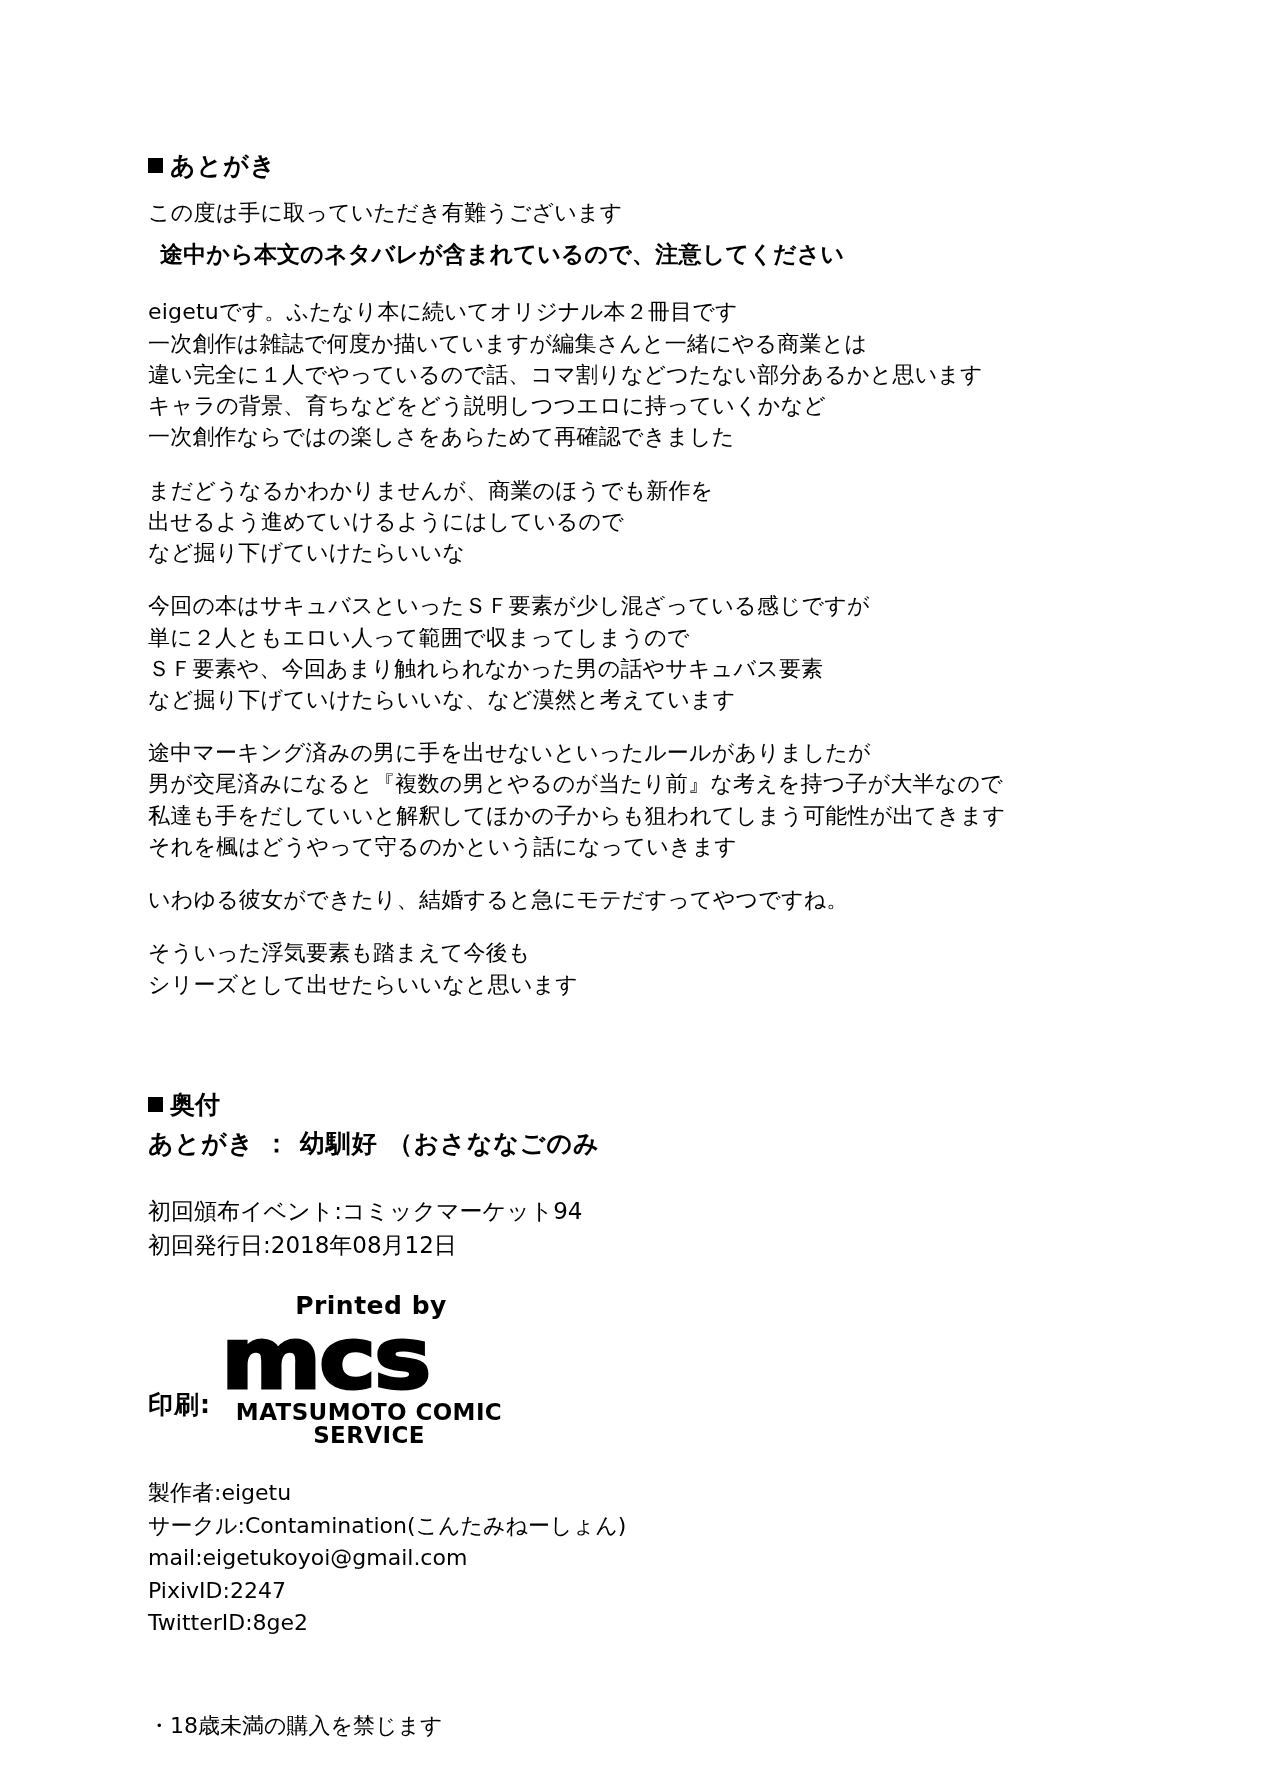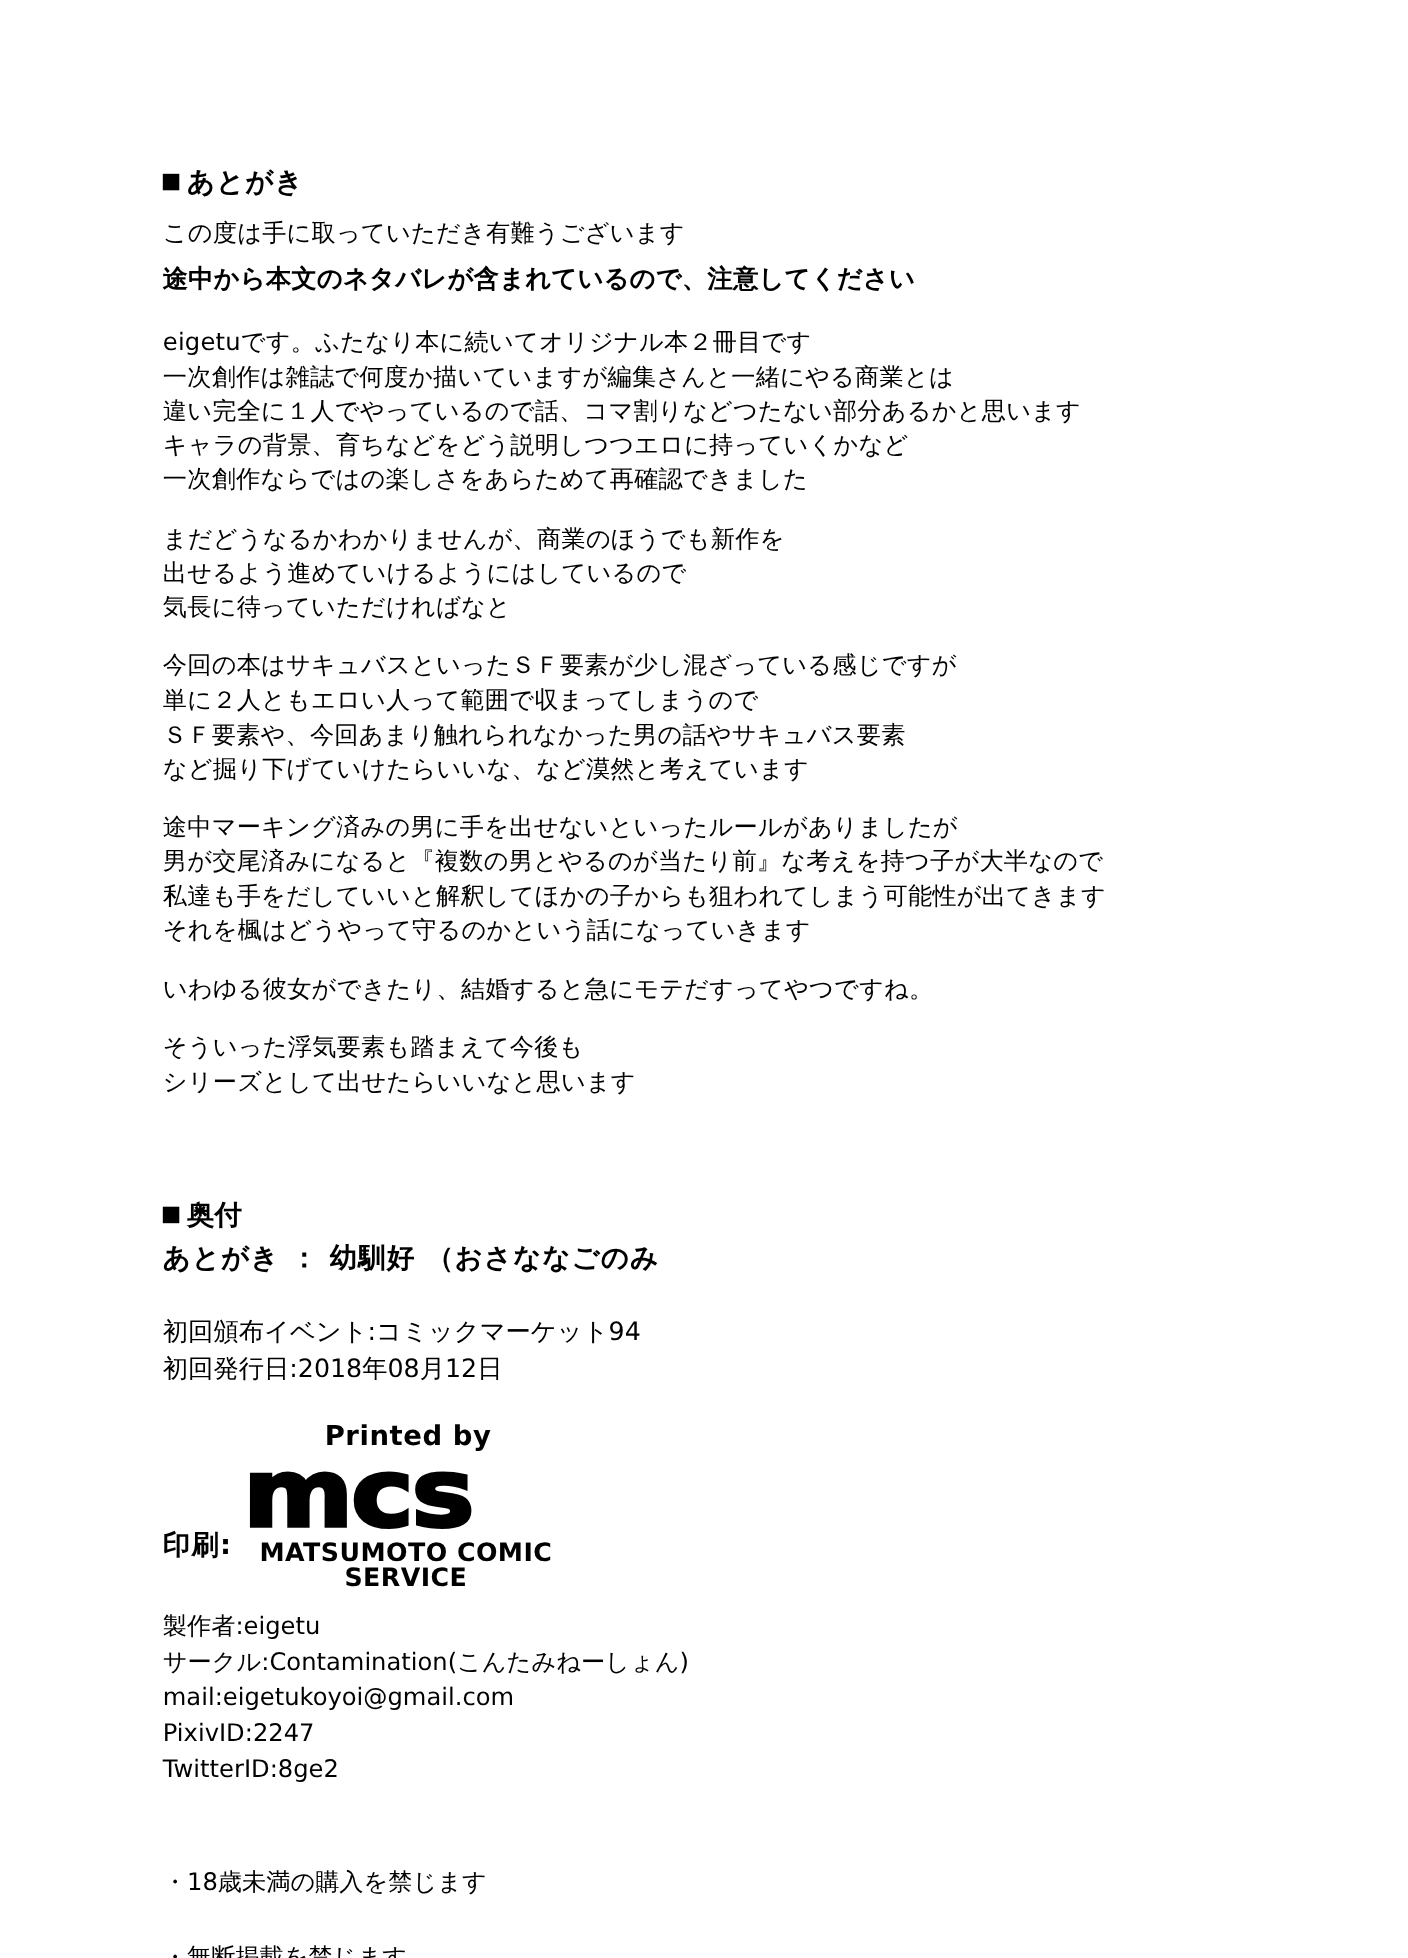--- a/index.html
+++ b/index.html
@@ -52,21 +52,21 @@
     margin: 0 0 22px 0;
     letter-spacing: 0.2px;
     white-space: pre-line;
   }
   .para.tight { margin-bottom: 0; }
   .bold-line {
     font-size: 23px;
     font-weight: bold;
     line-height: 1.42;
     letter-spacing: 0.2px;
-    margin: 0 0 26px 0;
+    margin: 0 0 26px 12px;
     white-space: pre-line;
   }
 
   .gap-sm { height: 10px; }
   .gap-lg { height: 66px; }
 
   
   .colophon-head {
     font-size: 25px;
     font-weight: bold;
@@ -134,21 +134,21 @@
     font-weight: bold;
     letter-spacing: 0.4px;
     margin-top: 4px;
     text-align: center;
     width: 300px;
   }
 
   .contact {
     font-size: 22px;
     line-height: 1.48;
-    margin: 16px 0 0 0;
+    margin: 30px 0 0 0;
     white-space: pre-line;
   }
 
   .notes {
     margin-top: 36px;
     font-size: 22px;
     line-height: 1.5;
     white-space: pre-line;
   }
   .note-item { margin-bottom: 2px; white-space: pre-line; }
@@ -165,21 +165,21 @@
     <div class="gap-sm"></div>
     <div class="bold-line">途中から本文のネタバレが含まれているので、注意してください</div>
 
     <div class="para">eigetuです。ふたなり本に続いてオリジナル本２冊目です
 一次創作は雑誌で何度か描いていますが編集さんと一緒にやる商業とは
 違い完全に１人でやっているので話、コマ割りなどつたない部分あるかと思います
 キャラの背景、育ちなどをどう説明しつつエロに持っていくかなど
 一次創作ならではの楽しさをあらためて再確認できました</div>
     <div class="para">まだどうなるかわかりませんが、商業のほうでも新作を
 出せるよう進めていけるようにはしているので
-気長に待っていただければなと</div>
+など掘り下げていけたらいいな</div>
     <div class="para">今回の本はサキュバスといったＳＦ要素が少し混ざっている感じですが
 単に２人ともエロい人って範囲で収まってしまうので
 ＳＦ要素や、今回あまり触れられなかった男の話やサキュバス要素
 など掘り下げていけたらいいな、など漠然と考えています</div>
     <div class="para">途中マーキング済みの男に手を出せないといったルールがありましたが
 男が交尾済みになると『複数の男とやるのが当たり前』な考えを持つ子が大半なので
 私達も手をだしていいと解釈してほかの子からも狙われてしまう可能性が出てきます
 それを楓はどうやって守るのかという話になっていきます</div>
     <div class="para">いわゆる彼女ができたり、結婚すると急にモテだすってやつですね。</div>
     <div class="para">そういった浮気要素も踏まえて今後も

